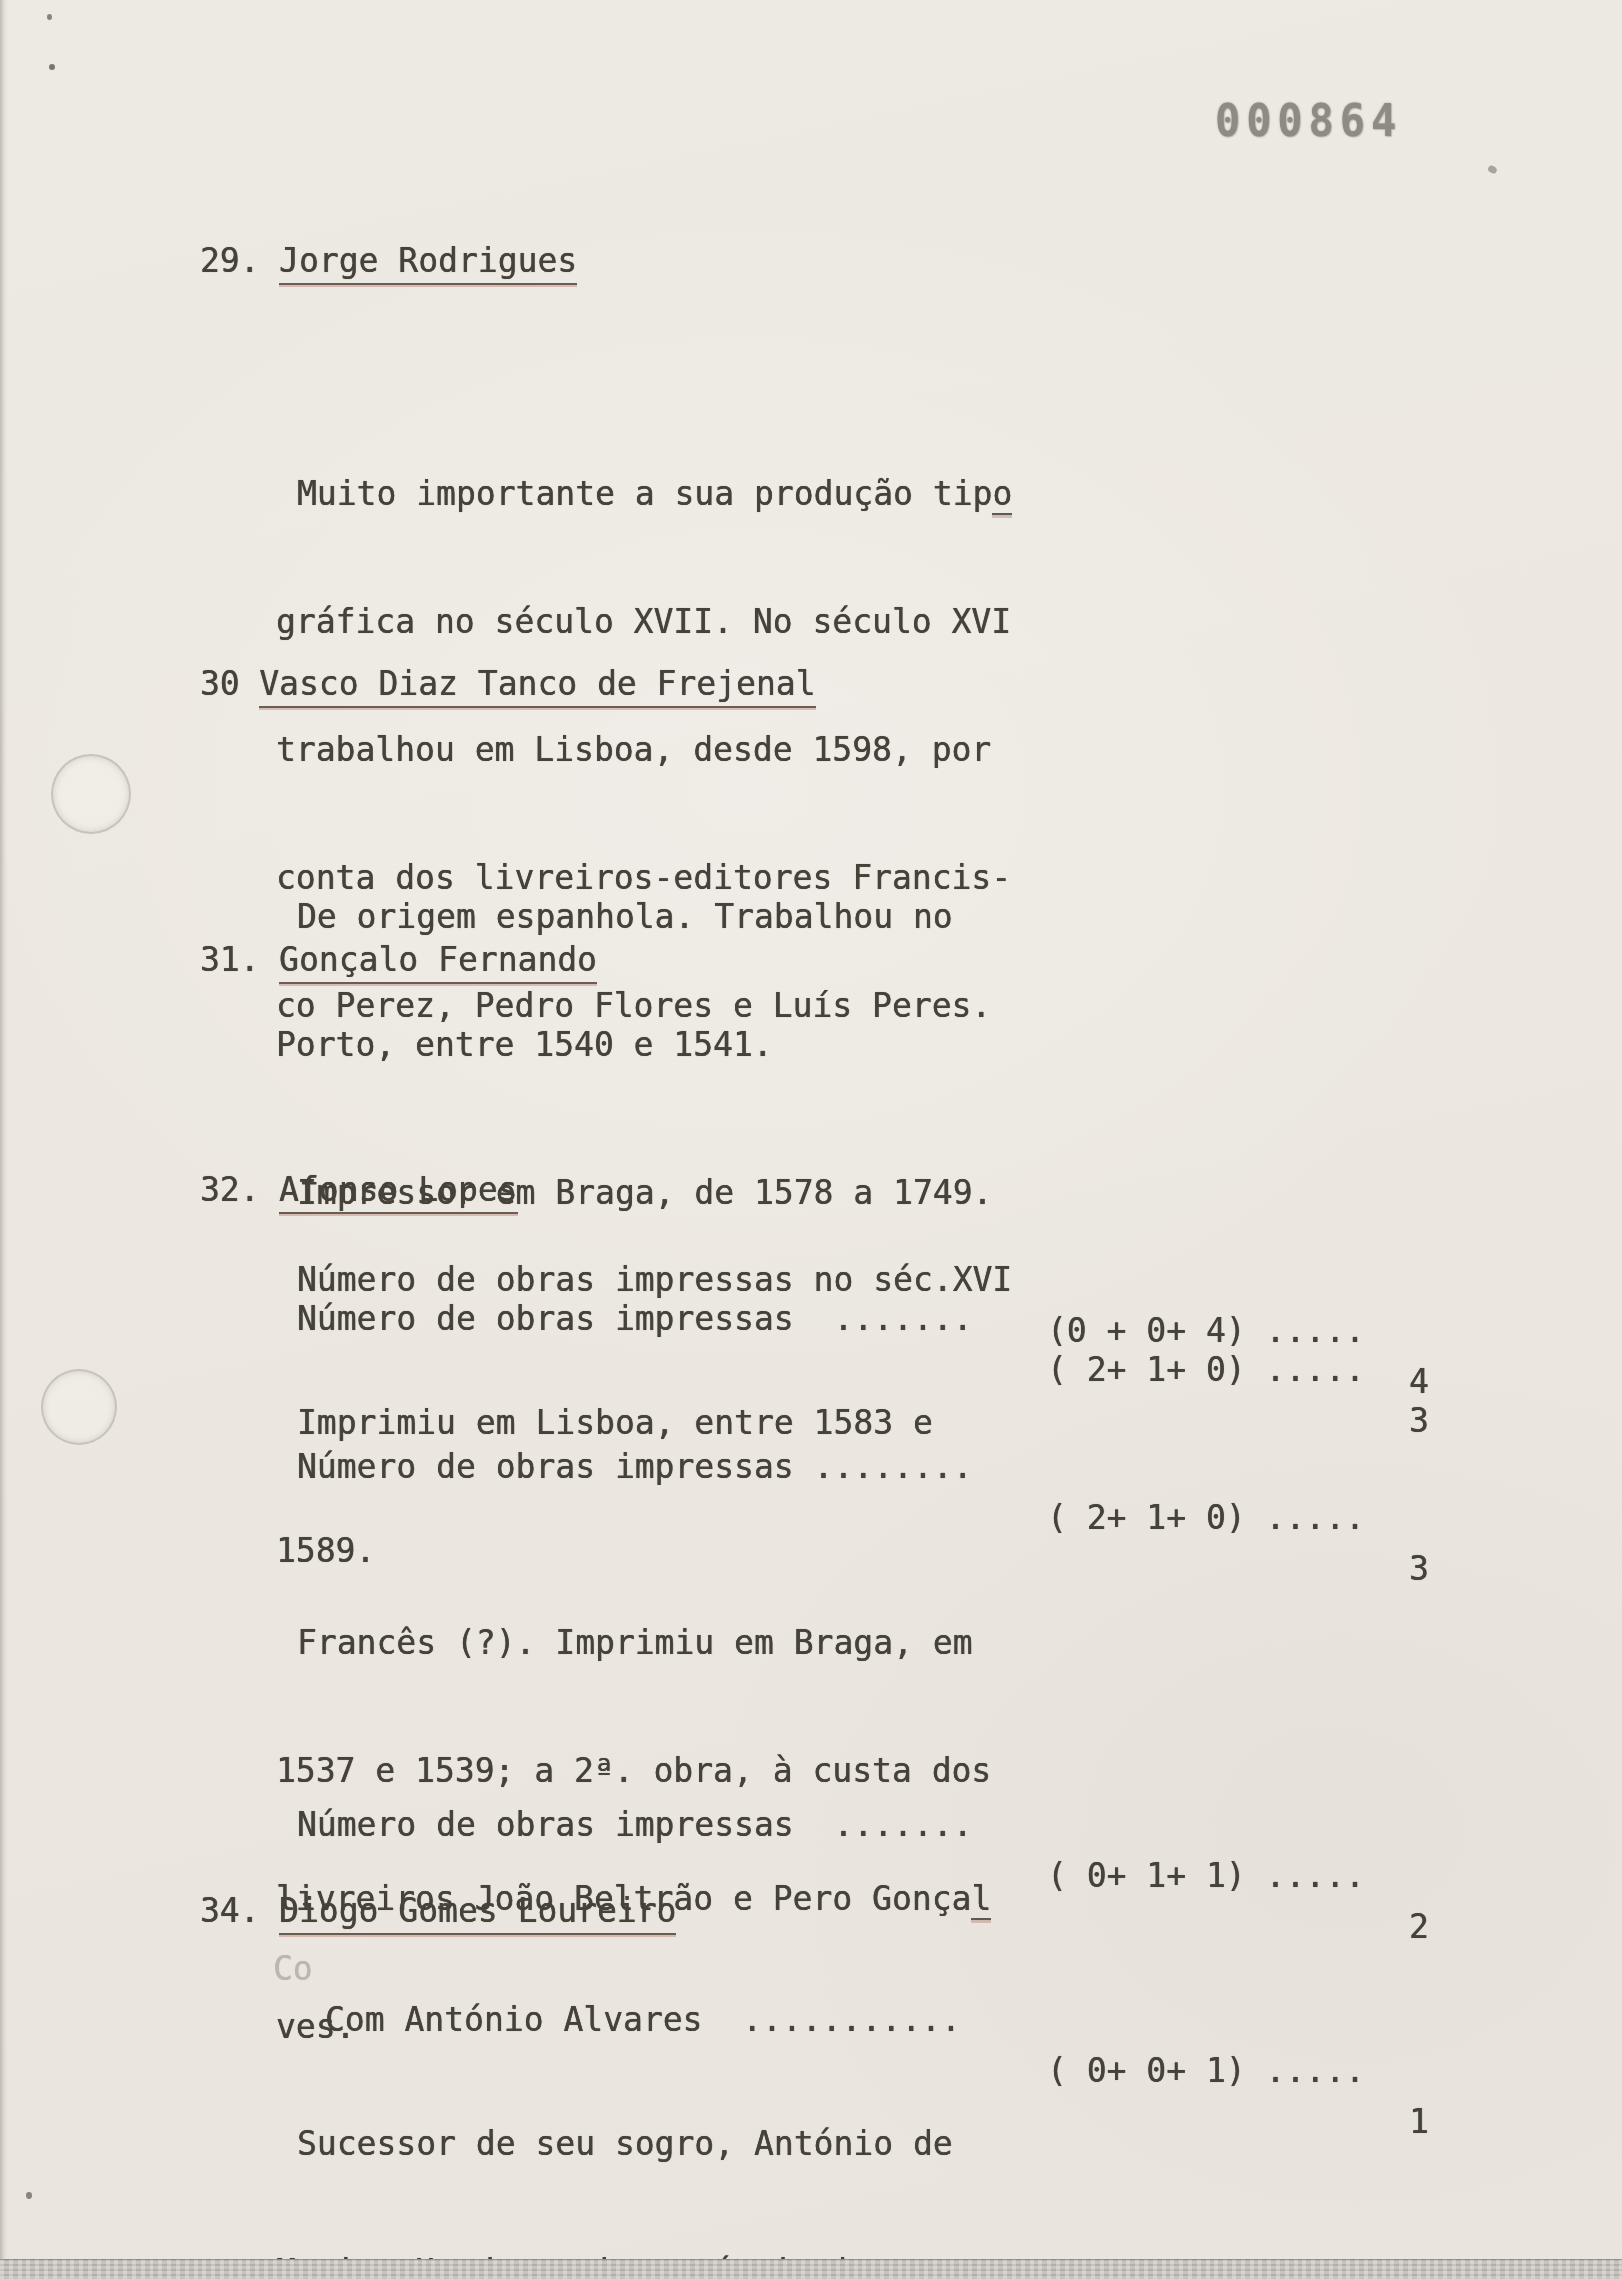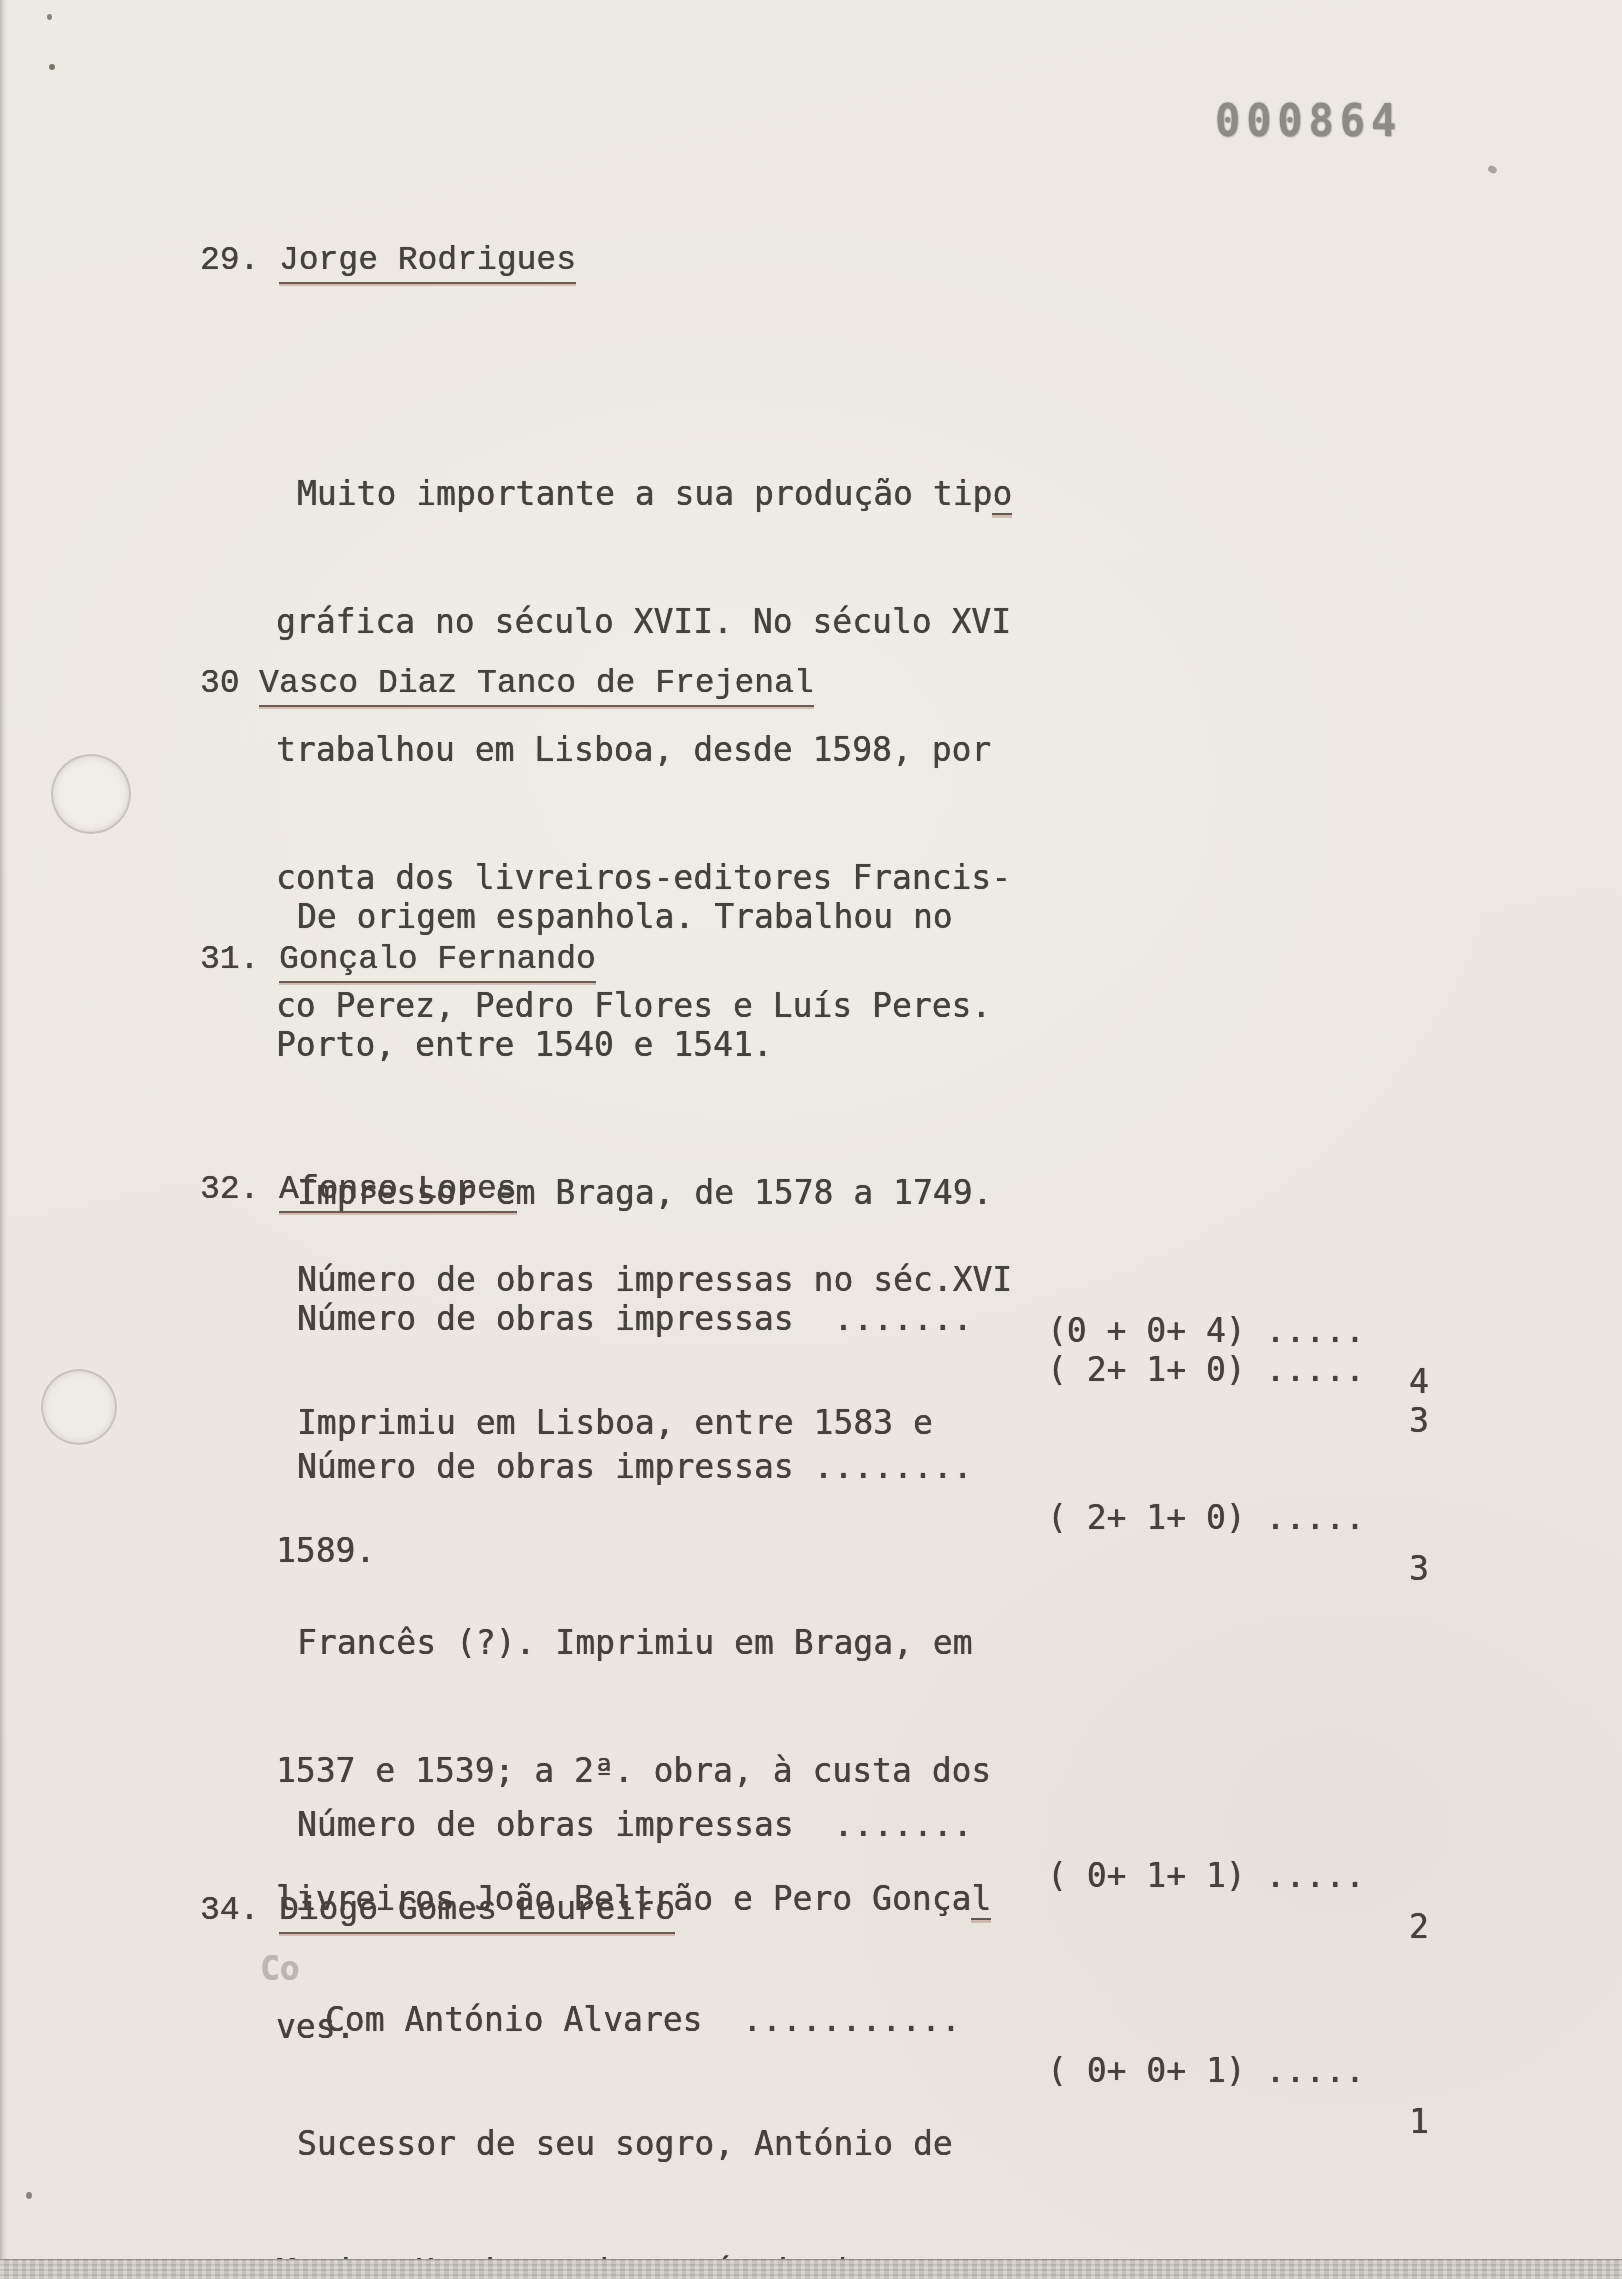--- a/index.html
+++ b/index.html
@@ -55,35 +55,35 @@
     font-size:42px;font-weight:bold;letter-spacing:5.9px;
     color:#8d8b84;transform:scaleY(1.04);
     text-shadow:0 0 2px rgba(141,139,132,0.75),1px 1px 1px rgba(141,139,132,0.35);
   }
 
   .entry{position:absolute;left:200px;width:1326px;color:#454239;}
   .tw{ 
     font-size:33px;white-space:pre;
     text-shadow:0 0 0.7px rgba(66,62,54,0.85),0.4px 0.4px 0.6px rgba(66,62,54,0.45);
   }
-  .entry-title{line-height:47px;font-family:Liberation Mono, monospace;}
+  .entry-title{line-height:47px;}
   .entry-num{margin-right:19.5px;}
   .entry-name{
     border-bottom:2.9px solid rgba(82,68,57,0.85);
     box-shadow:0 2px 0 rgba(158,84,70,0.30);
     padding-bottom:2.9px;
   }
   .body{margin-top:29px;}
   .bline{line-height:50px;padding-left:76px;}
   .bline.first{padding-left:97px;}
   .uend{border-bottom:2px solid rgba(72,64,55,0.85);box-shadow:0 2.9px 0 rgba(150,80,65,0.30);}
   .uend:empty{border:none;box-shadow:none;}
   .crow{position:relative;height:51px;line-height:51px;margin-top:15.6px;}
   .clabel{position:absolute;left:97px;}
-  .cghost{position:absolute;left:60px;opacity:0.28;font-weight:bold;}
+  .cghost{position:absolute;left:73px;opacity:0.28;}
   .cparens{position:absolute;left:847px;}
   .ctotal{position:absolute;left:1209px;}
 </style>
 </head>
 <body>
 
 <div class="paper">
   <div class="edge-left"></div>
 
   <div class="stamp">000864</div>

